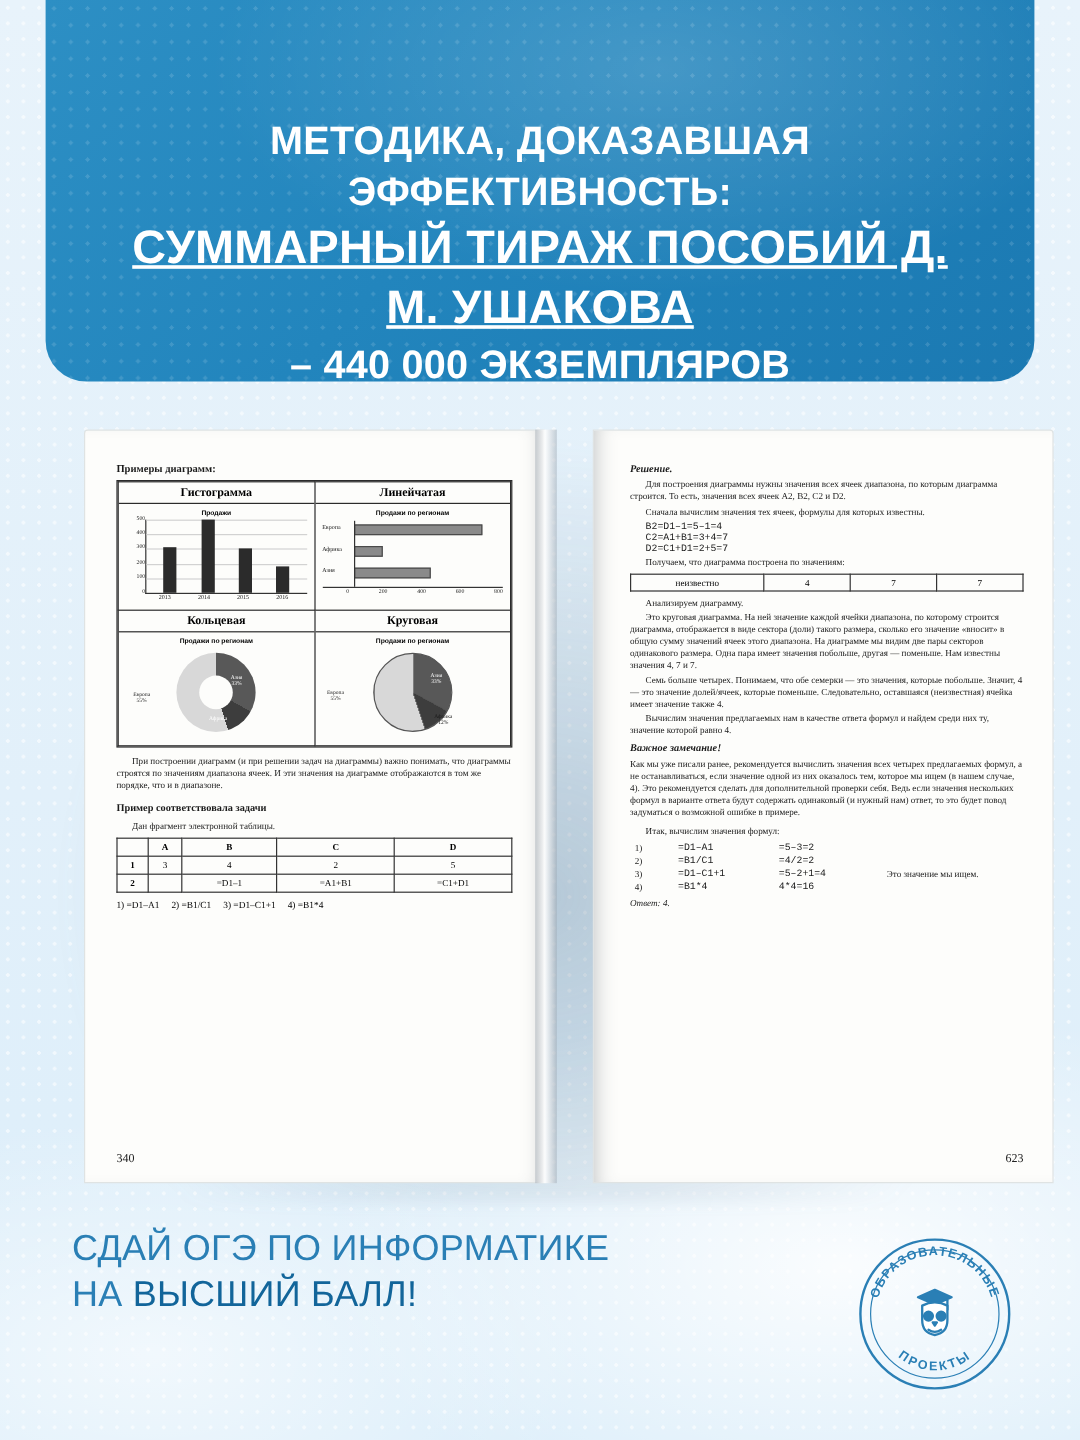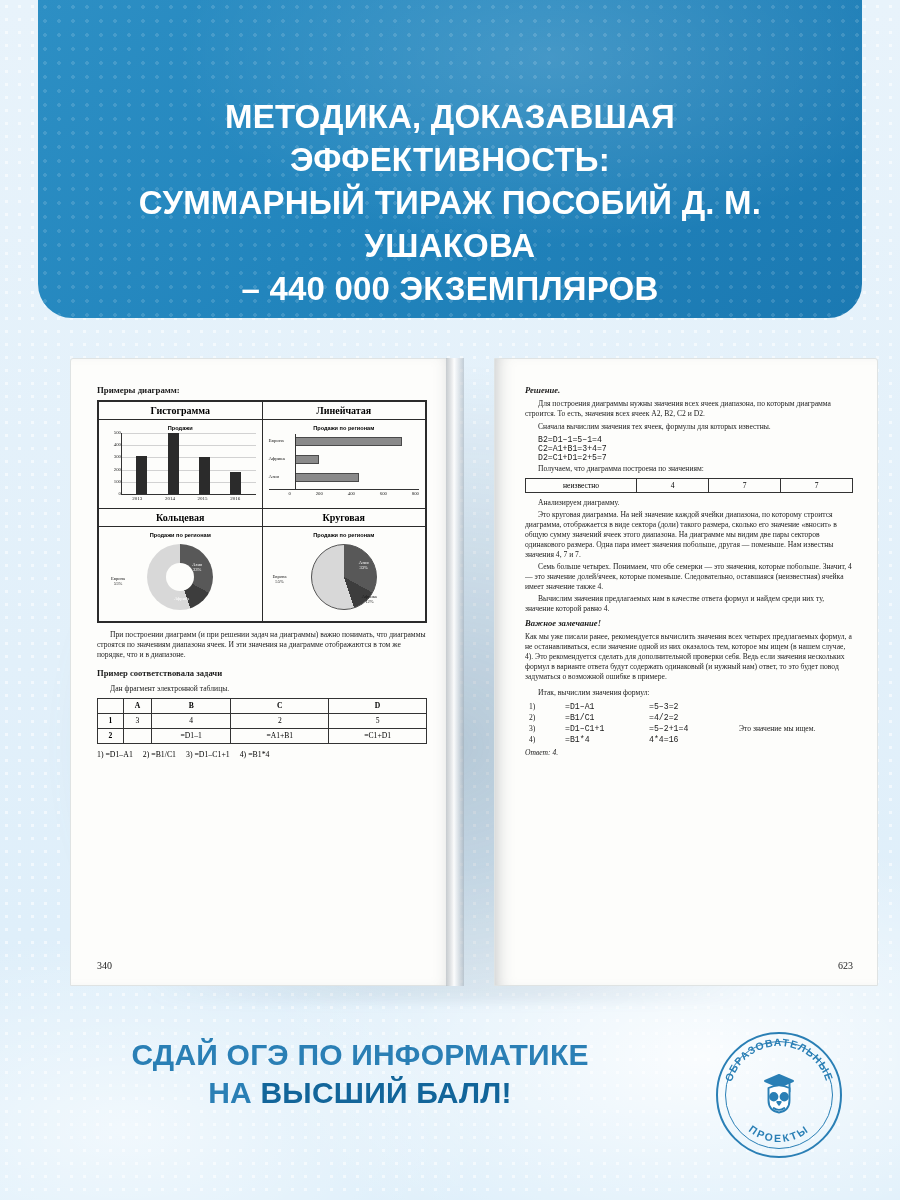--- a/index.html
+++ b/index.html
@@ -42,21 +42,21 @@
   .banner-text {
     position:relative; z-index:2; text-align:center;
     padding:96px 46px 0 46px;
     color:#ffffff;
     font-weight:700;
     letter-spacing:.2px;
     line-height:1.30;
   }
   .banner-line { display:block; text-transform:uppercase; }
   .bl1 { font-size:33px; }
-  .bl2 { font-size:33px; }
+  .bl2 { font-size:39px;text-decoration:underline; }
   .bl3 { font-size:33px; }
   
   .book {
     position:absolute; left:38px; top:352px; width:824px; height:660px;
   }
   .book-shadow {
     position:absolute; left:6px; top:10px; width:812px; height:640px;
     background:radial-gradient(ellipse at 50% 60%, rgba(80,110,135,.30), rgba(80,110,135,0) 70%);
     filter:blur(6px);
   }
@@ -158,22 +158,22 @@
   .fl { display:flex; gap:14px; }
   .fl .c1 { width:22px; }
   .fl .c2 { width:70px; }
   .fl .c3 { width:76px; }
 
   
   .bottom {
     position:absolute; left:0; right:0; bottom:0; height:186px;
   }
   .bottom-text {
-    position:absolute; left:60px; top:22px; width:600px;
-    text-align:center; color:#2a7fb5; font-weight:700; text-transform:uppercase;
+    position:absolute; left:60px; top:8px; width:600px;
+    color:#2a7fb5; font-weight:400; text-transform:uppercase;
     line-height:1.28; letter-spacing:.2px;
   }
   .bt1 { font-size:30px; }
   .bt2 { font-size:30px; }
   .bt2 .hl { color:#12659a; }
   .logo {
     position:absolute; right:58px; top:18px; width:126px; height:126px;
   }
   .logo-ring {
     position:absolute; inset:0; border-radius:50%; border:2px solid #2a7fb5;

